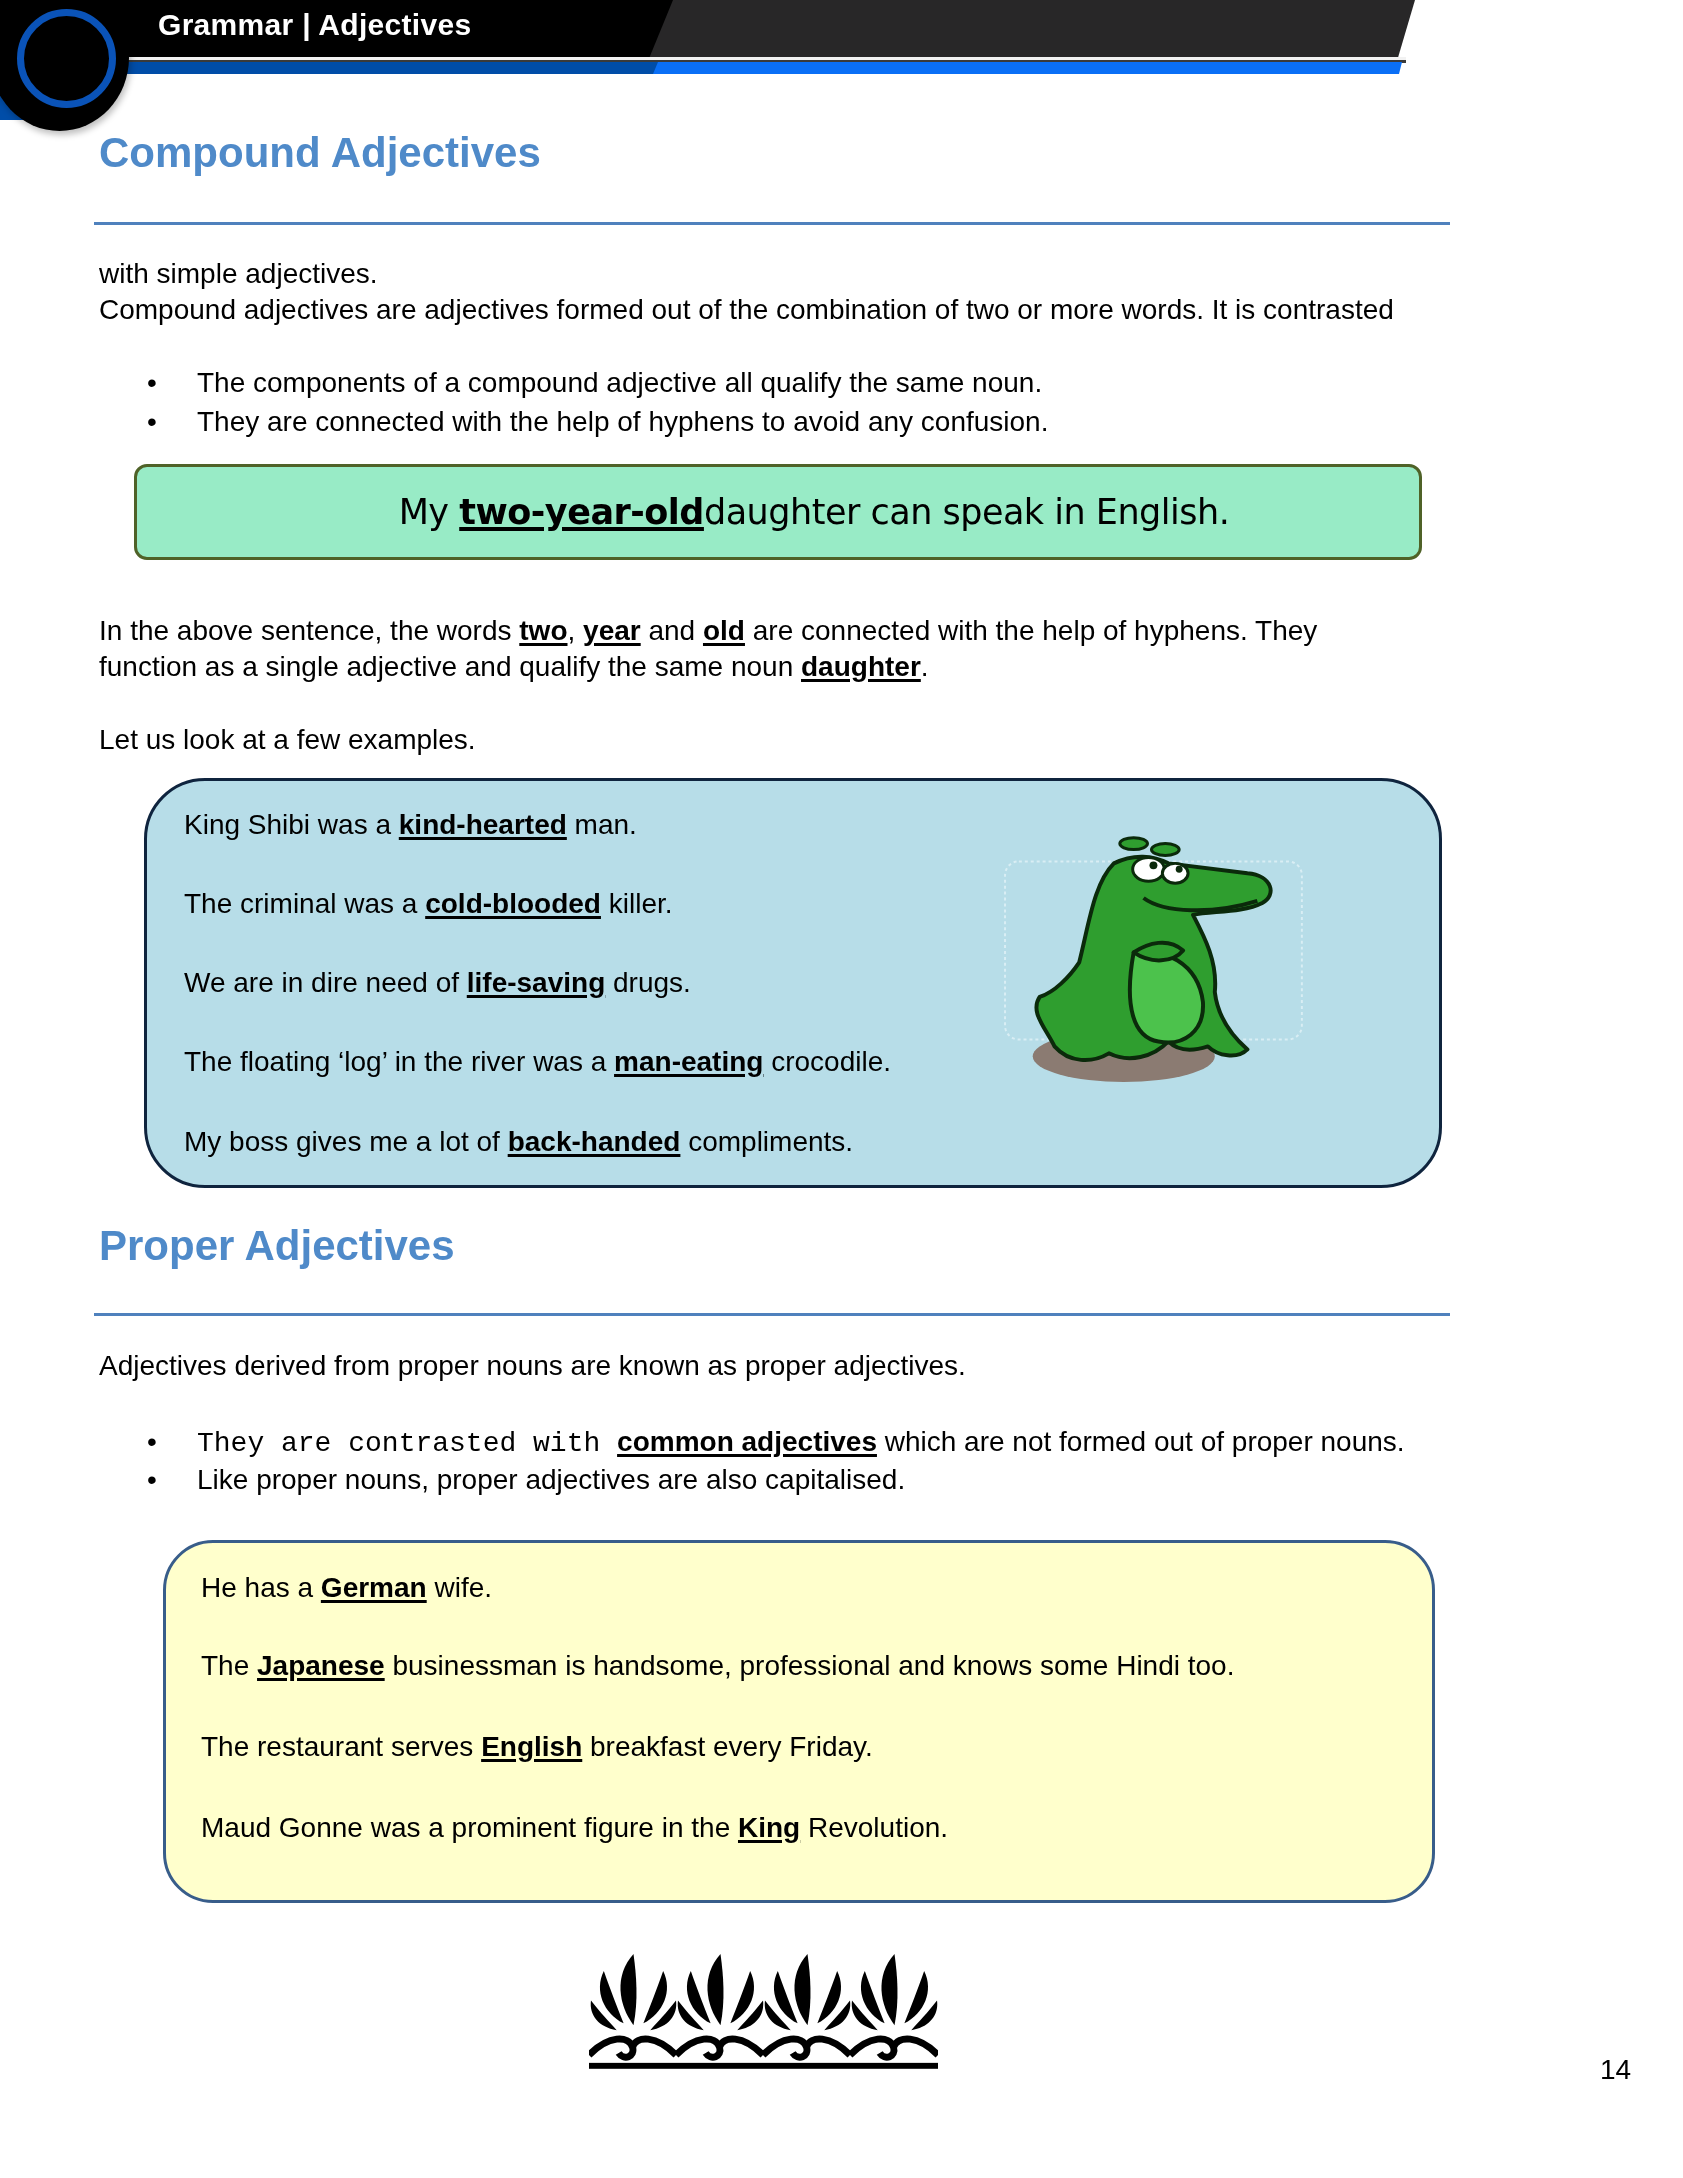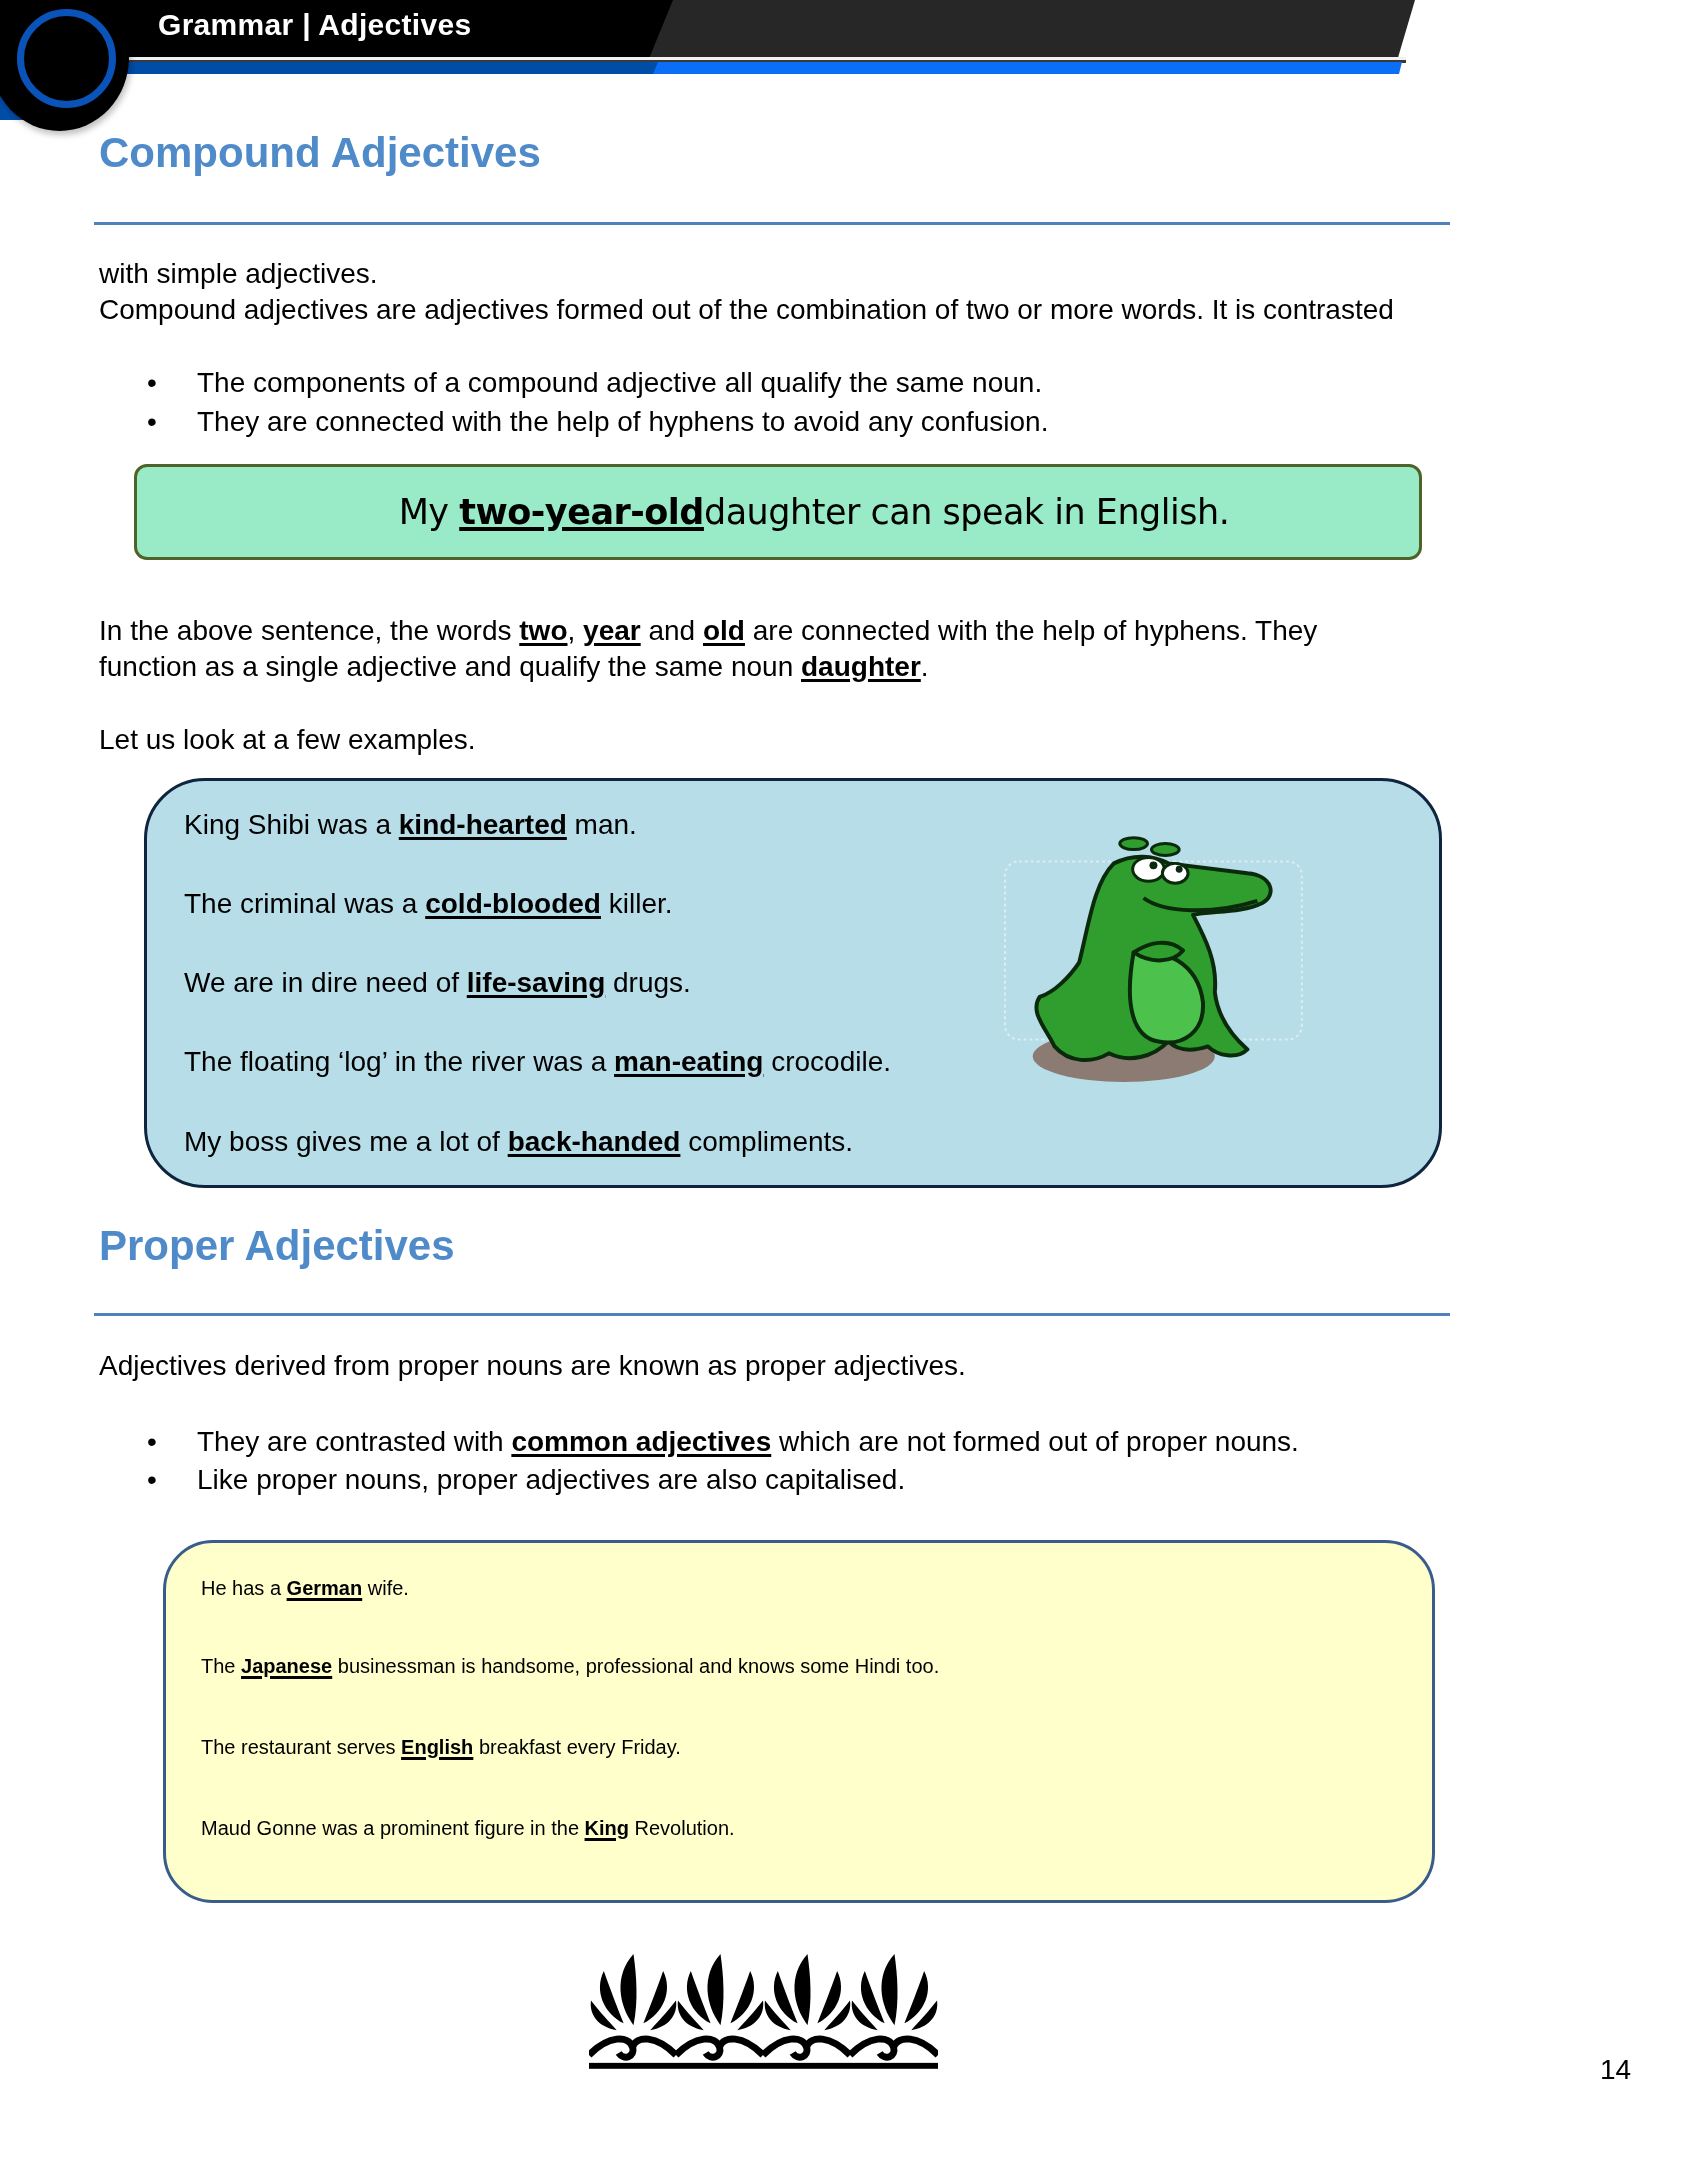--- a/index.html
+++ b/index.html
@@ -43,21 +43,21 @@
   #green-text u.b { text-decoration-thickness:4px; }
 
   
   #blue-box { left:144px; top:778px; width:1298px; height:410px; background:#b7dde8;
               border:3px solid #0f243e; border-radius:61px; box-sizing:border-box; }
   .ex { left:184px; font-size:28px; line-height:34px; white-space:nowrap; }
 
   
   #yellow-box { left:163px; top:1540px; width:1272px; height:363px; background:#ffffcc;
                 border:3px solid #385d8a; border-radius:50px; box-sizing:border-box; }
-  .ex2 { left:201px; font-size:20px; line-height:34px; white-space:nowrap; }
+  .ex2 { left:201px; font-size:28px; line-height:34px; white-space:nowrap; }
 
   #croc { left:985px; top:804px; width:327px; height:282px; }
   #ornament { left:589px; top:1946px; width:349px; height:123px; }
   #page-num { left:1600px; top:2054px; font-size:28px; }
 </style>
 </head>
 <body>
 
 <div class="abs" id="hdr-black"></div>
 <div class="abs" id="hdr-dark"></div>
@@ -123,21 +123,21 @@
   <ellipse cx="182" cy="46" rx="14" ry="6" fill="#2f9e2f" stroke="#0b2a0b" stroke-width="3"></ellipse>
 </svg>
 
 <div class="abs h2" style="top:1222px;">Proper Adjectives</div>
 <div class="abs rule" style="top:1313px;"></div>
 
 <div class="abs p" style="top:1348px;">Adjectives derived from proper nouns are known as proper adjectives.</div>
 
 <div class="abs bullet-row" style="top:1424px;">
   <span class="bullet-dot">•</span>
-  <span class="bullet-text"><span style="white-space:pre;">They are contrasted with </span><u class="b">common adjectives</u><span style="white-space:pre;"> which are not formed out of proper nouns.</span></span>
+  <span class="bullet-text"><span style="white-space:pre;font-family:Liberation Mono, monospace;">They are contrasted with </span><u class="b">common adjectives</u><span style="white-space:pre;"> which are not formed out of proper nouns.</span></span>
 </div>
 <div class="abs bullet-row" style="top:1462px;">
   <span class="bullet-dot">•</span>
   <span class="bullet-text">Like proper nouns, proper adjectives are also capitalised.</span>
 </div>
 
 <div class="abs" id="yellow-box"></div>
 <div class="abs ex2" style="top:1571px;"><span style="white-space:pre;">He has a </span><u class="b">German</u><span style="white-space:pre;"> wife.</span></div>
 <div class="abs ex2" style="top:1649px;"><span style="white-space:pre;">The </span><u class="b">Japanese</u><span style="white-space:pre;"> businessman is handsome, professional and knows some Hindi too.</span></div>
 <div class="abs ex2" style="top:1730px;"><span style="white-space:pre;">The restaurant serves </span><u class="b">English</u><span style="white-space:pre;"> breakfast every Friday.</span></div>

